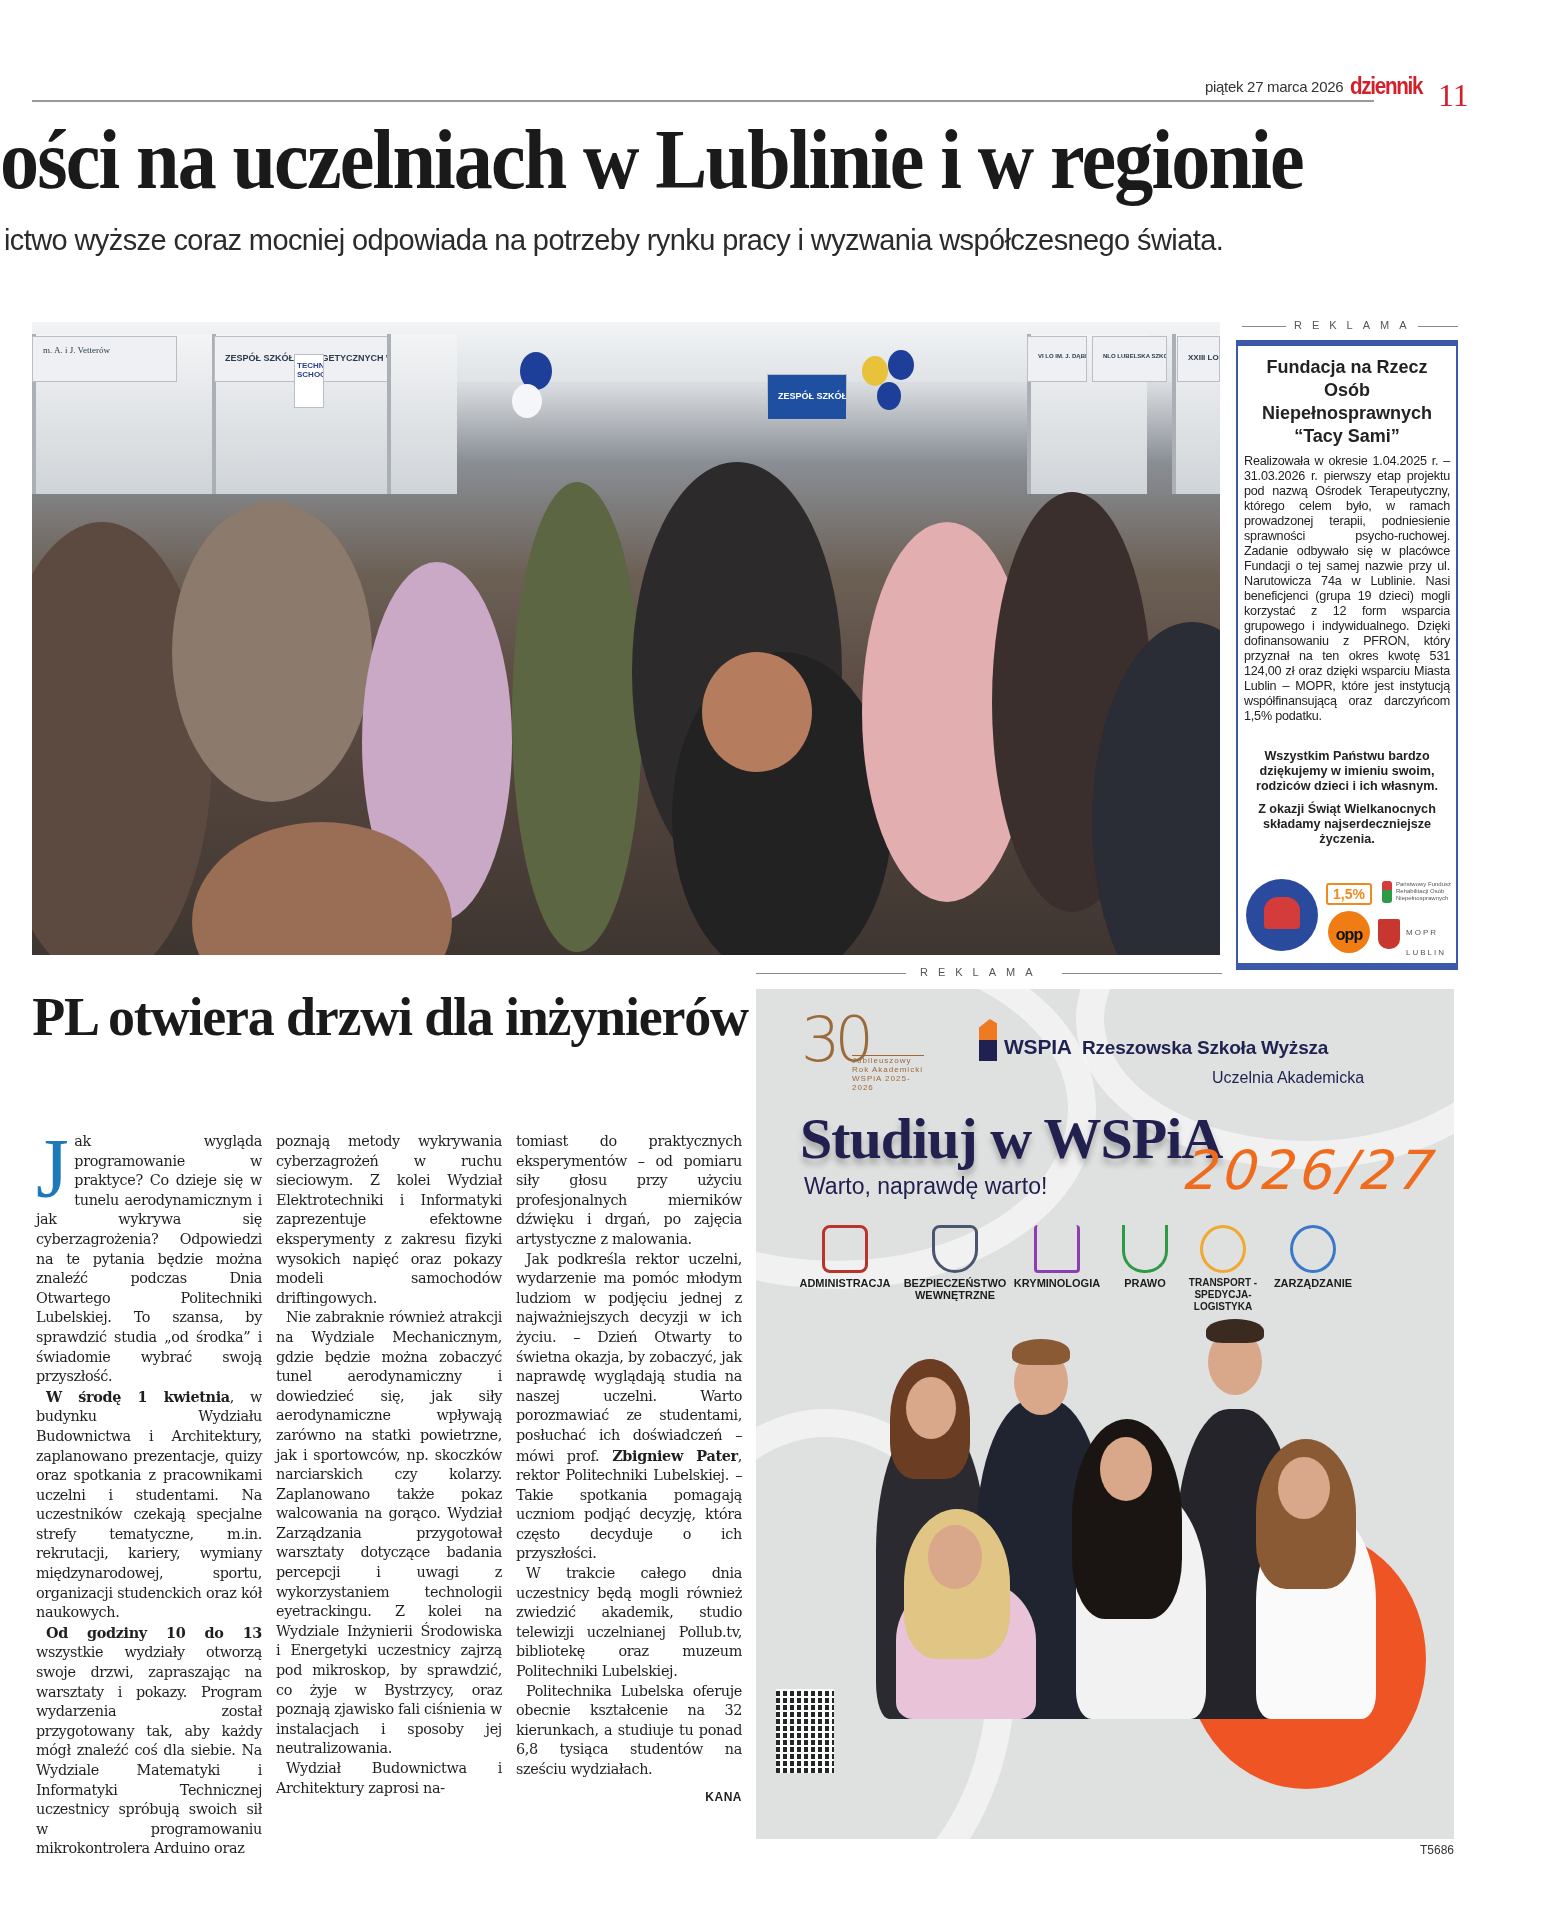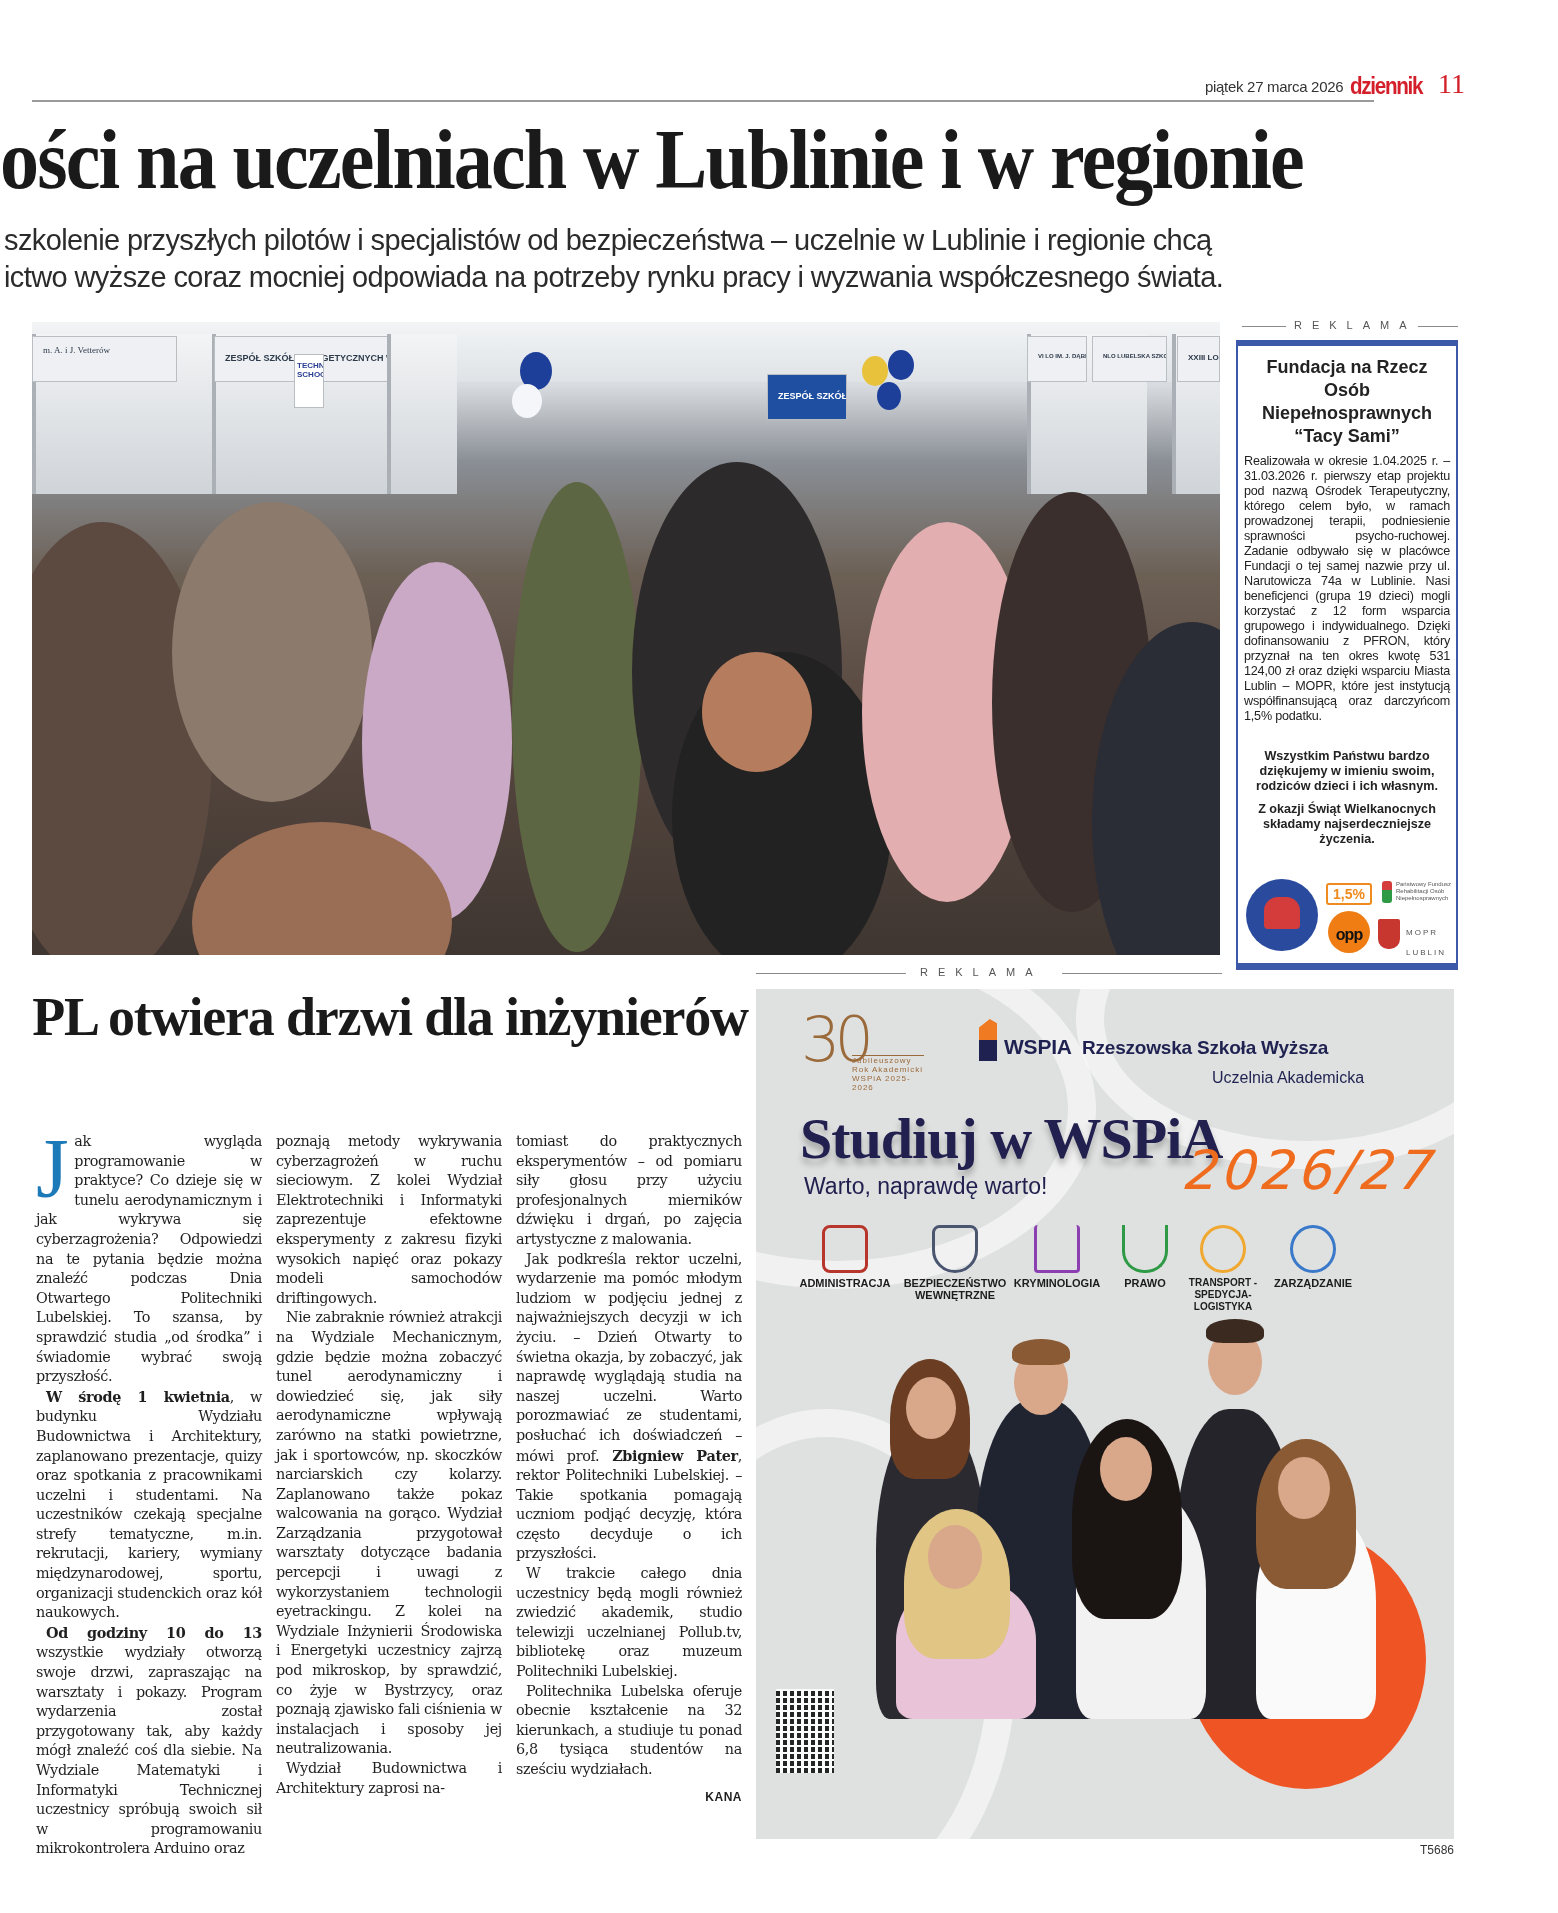--- a/index.html
+++ b/index.html
@@ -3,21 +3,21 @@
 <meta charset="utf-8">
 <style>
   * { box-sizing: border-box; margin: 0; padding: 0; }
   html, body { width: 1558px; height: 1913px; background: #fff; overflow: hidden; }
   body { position: relative; font-family: "Liberation Serif", serif; color: #1a1a1a; }
 
   
   .topline { position: absolute; left: 32px; top: 100px; width: 1342px; height: 2px; background: #9a9a9a; }
   .date { position: absolute; left: 1205px; top: 78px; font-family: "Liberation Sans", sans-serif; font-size: 15px; color: #333; letter-spacing: -0.3px; }
   .brand { position: absolute; left: 1350px; top: 72px; font-family: "Liberation Sans", sans-serif; font-weight: 700; font-size: 24px; color: #d41f2a; letter-spacing: -1.5px; transform: scaleX(0.86); transform-origin: left; }
-  .pageno { position: absolute; left: 1438px; top: 68px; font-family: "Liberation Serif", serif; font-size: 28px; color: #d41f2a; }
+  .pageno { position: absolute; left: 1438px; top: 77px; font-family: "Liberation Serif", serif; font-size: 32px; color: #d41f2a; }
 
   .headline { position: absolute; left: 0; top: 112px; width: 1500px; white-space: nowrap; font-family: "Liberation Serif", serif; font-weight: 700; font-size: 84px; letter-spacing: -2px; line-height: 96px; color: #1a1a1a; transform: scaleX(0.93); transform-origin: left; }
   .lede { position: absolute; left: 4px; top: 222px; width: 1470px; font-family: "Liberation Sans", sans-serif; font-size: 29px; line-height: 37px; color: #2b2b2b; letter-spacing: -0.6px; white-space: nowrap; }
 
   
   .photo { position: absolute; left: 32px; top: 322px; width: 1188px; height: 633px; overflow: hidden;
     background: linear-gradient(180deg, #e9ecef 0%, #d8dce0 10%, #8a8f96 22%, #6c6055 40%, #5a4a42 60%, #3f3631 100%); }
   .photo .ceiling { position: absolute; left: 0; top: 0; width: 100%; height: 60px; background: linear-gradient(180deg, #f2f4f6, #dfe3e6); }
   .booth { position: absolute; top: 12px; height: 160px; background: linear-gradient(180deg,#f3f4f6,#cfd4d8); border-left: 4px solid #aab0b6; }
   .booth-sign { position: absolute; top: 14px; height: 46px; background: #eef0f3; border: 1px solid #b9bec3; font-family: "Liberation Sans", sans-serif; font-size: 9px; font-weight: 700; color: #2d3a4a; padding: 16px 10px 0; white-space: nowrap; overflow: hidden; }
@@ -84,21 +84,20 @@
 </head>
 <body>
 
 <div class="topline"></div>
 <div class="date">piątek 27 marca 2026</div>
 <div class="brand">dziennik</div>
 <div class="pageno">11</div>
 
 <h1 class="headline">ości na uczelniach w Lublinie i w regionie</h1>
 <div class="lede">
-  <div>szkolenie przyszłych pilotów i specjalistów od bezpieczeństwa – uczelnie w Lublinie i regionie chcą</div>
   <div>ictwo wyższe coraz mocniej odpowiada na potrzeby rynku pracy i wyzwania współczesnego świata.</div>
 </div>
 
 <div class="photo">
   <div class="ceiling"></div>
   <div class="booth" style="left:0;width:180px;"></div>
   <div class="booth-sign" style="left:0;width:145px;font-family:'Liberation Serif',serif;font-weight:400;padding-top:8px;">m. A. i J. Vetterów</div>
   <div class="booth" style="left:180px;width:175px;"></div>
   <div class="booth-sign" style="left:182px;width:175px;">ZESPÓŁ SZKÓŁ ENERGETYCZNYCH W LUBLINIE</div>
   <div class="booth" style="left:355px;width:70px;"></div>

